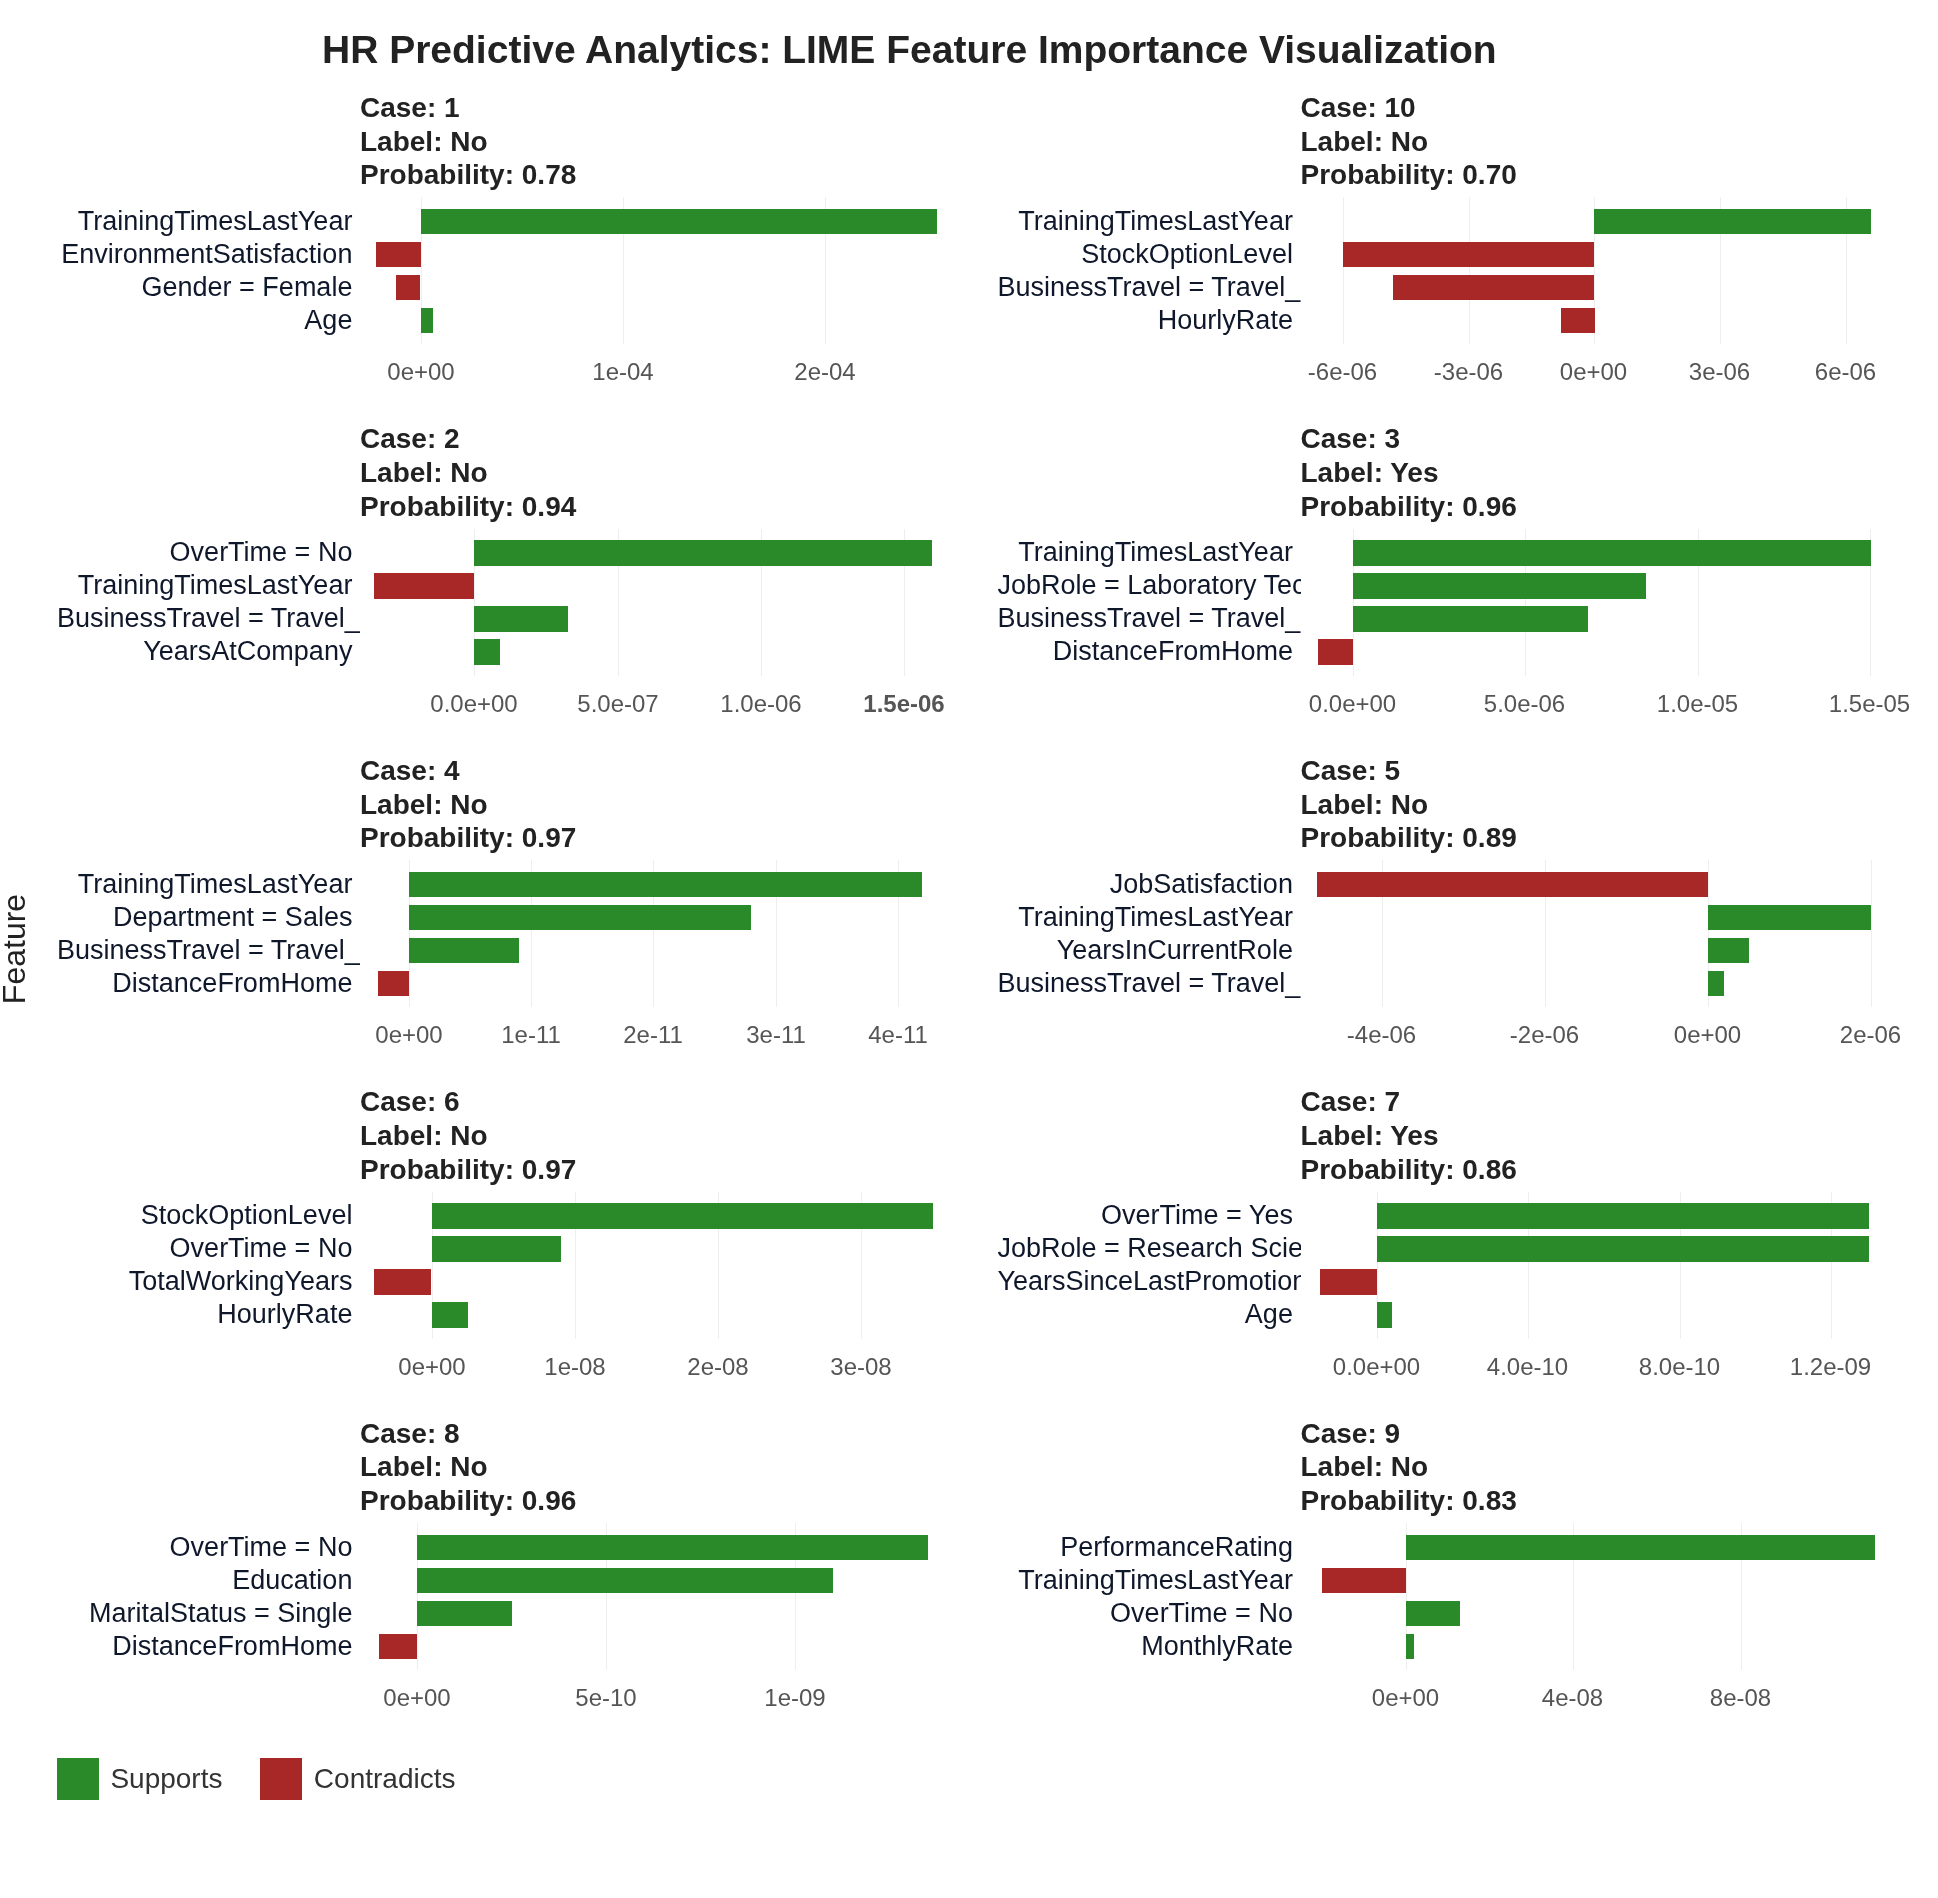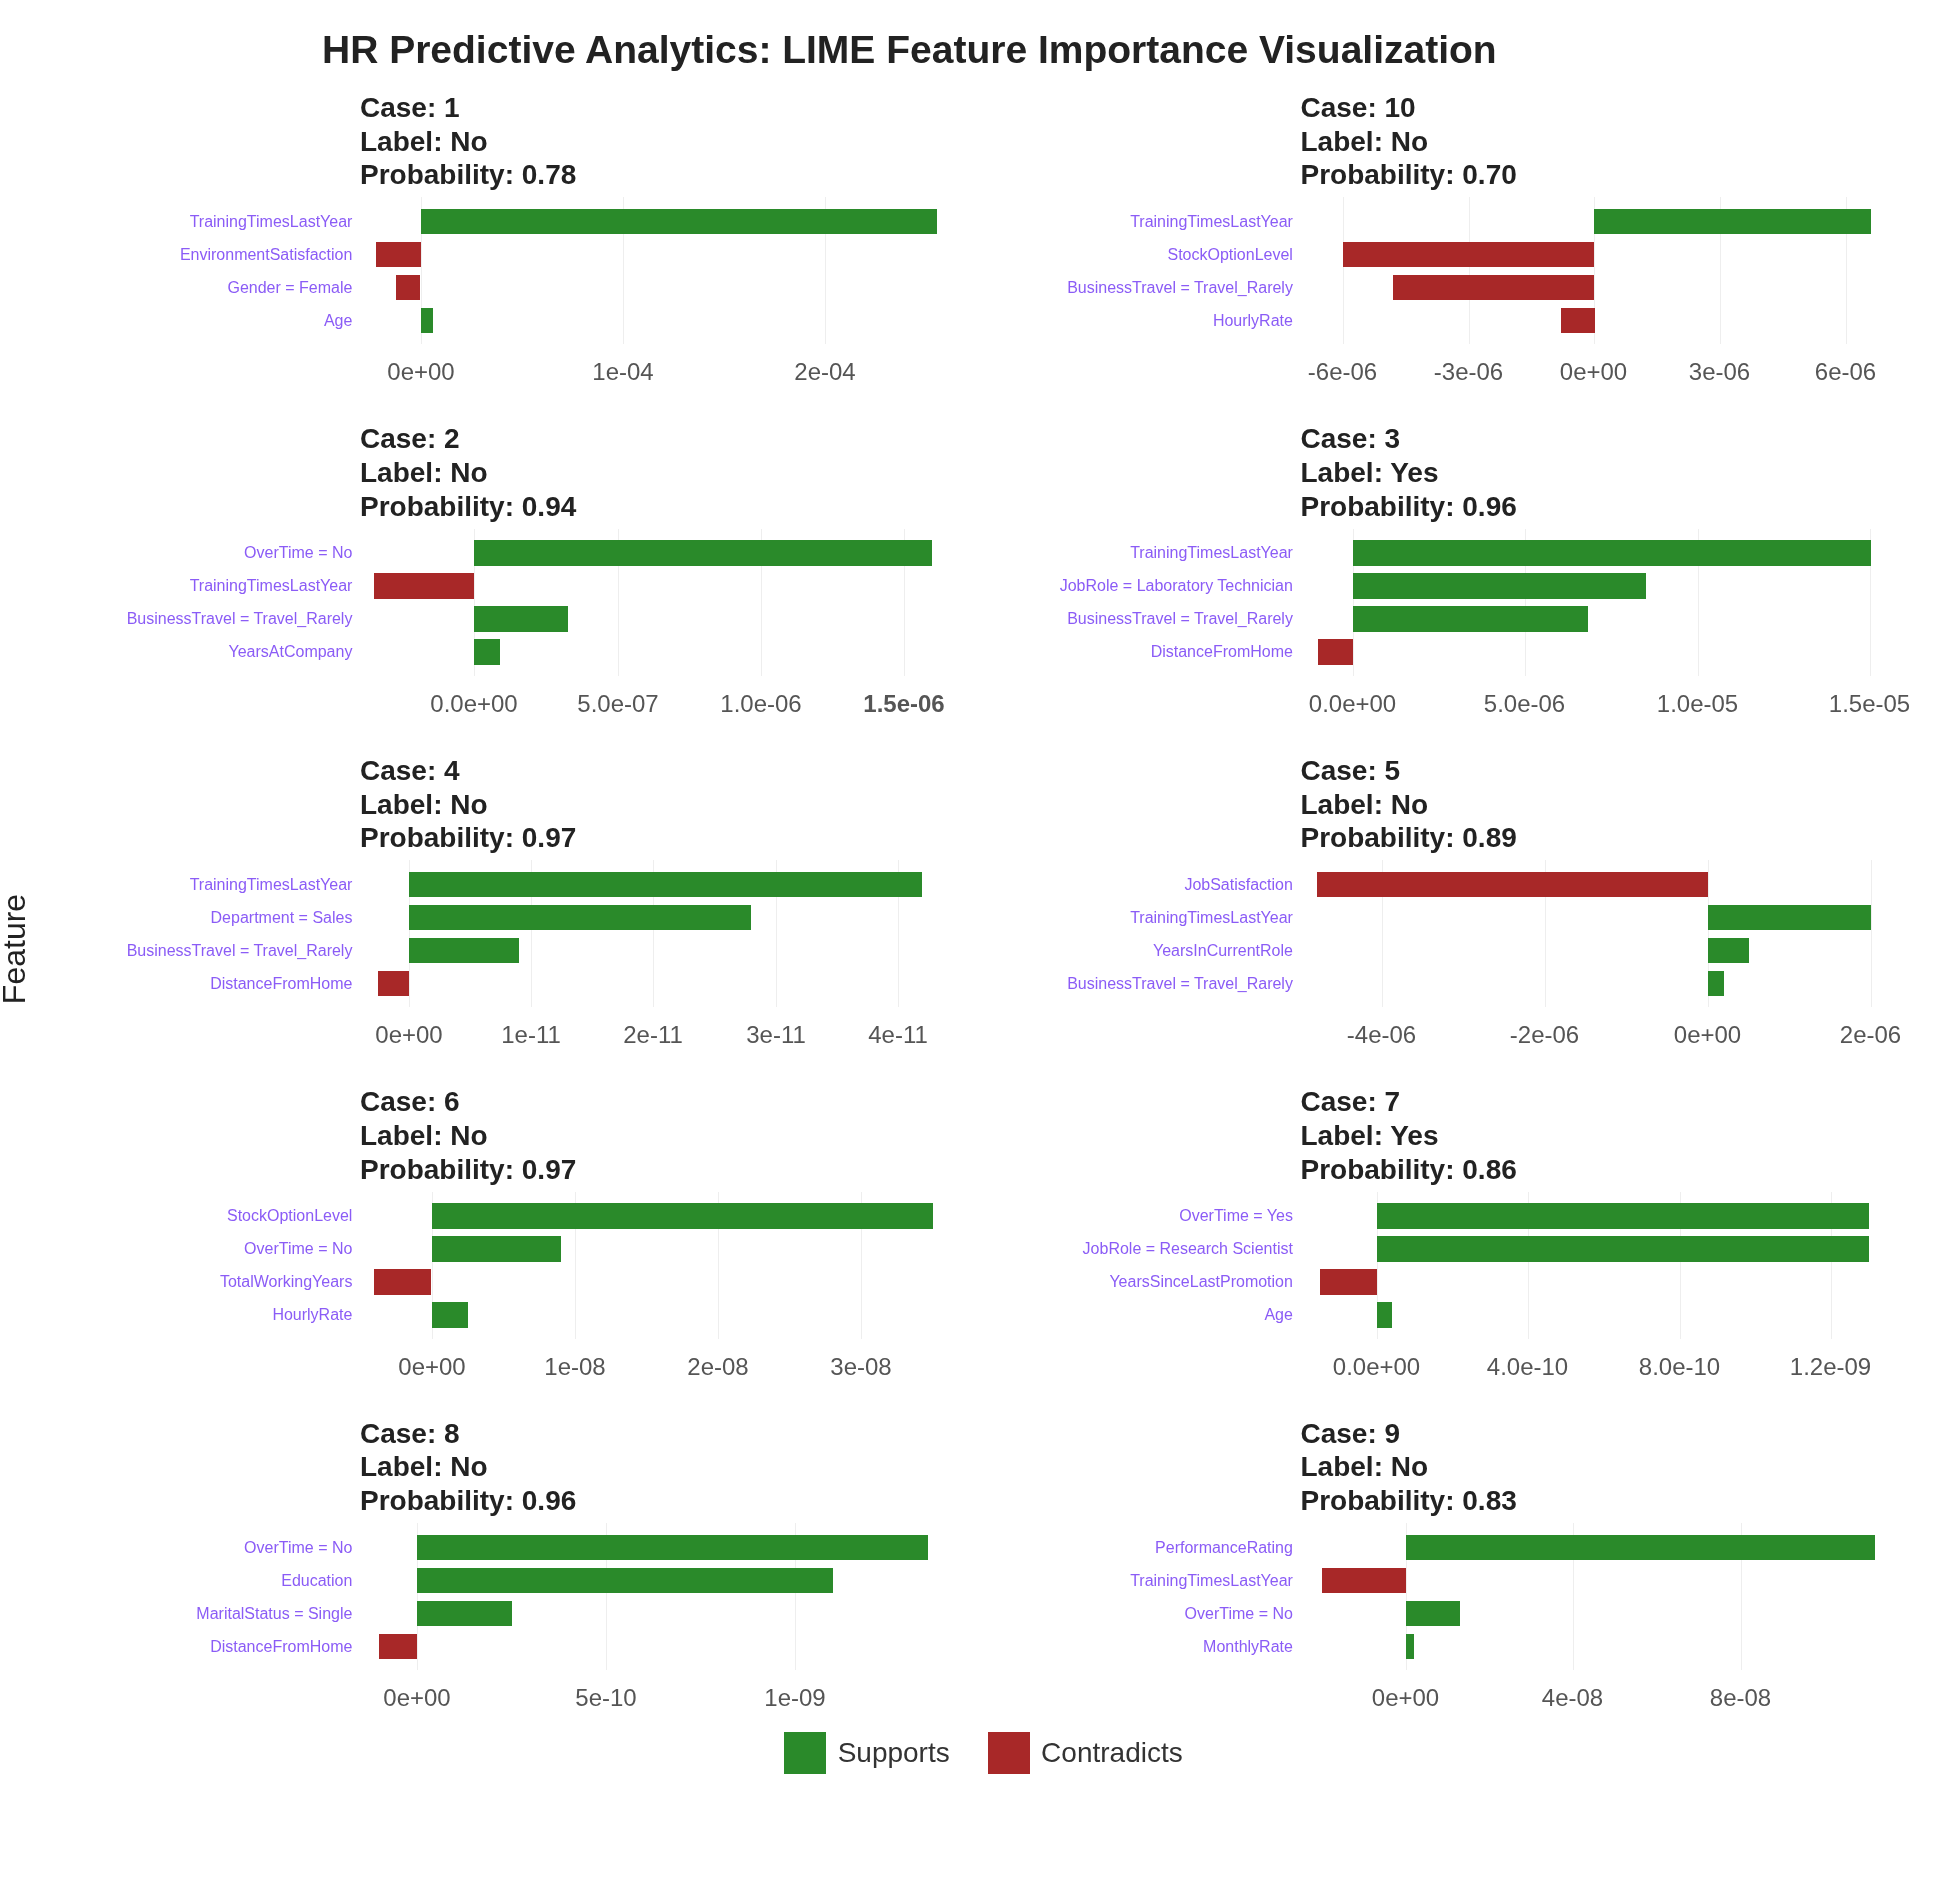--- a/index.html
+++ b/index.html
@@ -67,22 +67,22 @@
   .ylabels {
     width: 303px;
     flex: 0 0 303px;
     display: flex;
     flex-direction: column;
     justify-content: center;
   }
   .ylabel {
     height: 33px;
     line-height: 33px;
-    font-size: 16px;
-    color: #8b5cf6;
+    font-size: 27px;
+    color: #0f172a;
     text-align: right;
     padding-right: 7.6px;
     white-space: nowrap;
   }
   .plot-area {
     flex: 1;
     position: relative;
     background: #ffffff;
   }
   .bars-zone {
@@ -129,23 +129,22 @@
   }
   .xlabel-row {
     text-align: center;
     font-size: 32px;
     color: #222;
     margin-top: 28px;
   }
   .legend {
     display: flex;
     flex-direction: row;
-    justify-content: center;
     gap: 38px;
-    margin-top: 18px;
+    margin-top: 44px;
   }
   .legend-item {
     display: flex;
     align-items: center;
     gap: 11.4px;
     font-size: 28px;
     color: #333;
   }
   .legend-swatch {
     width: 42px;

